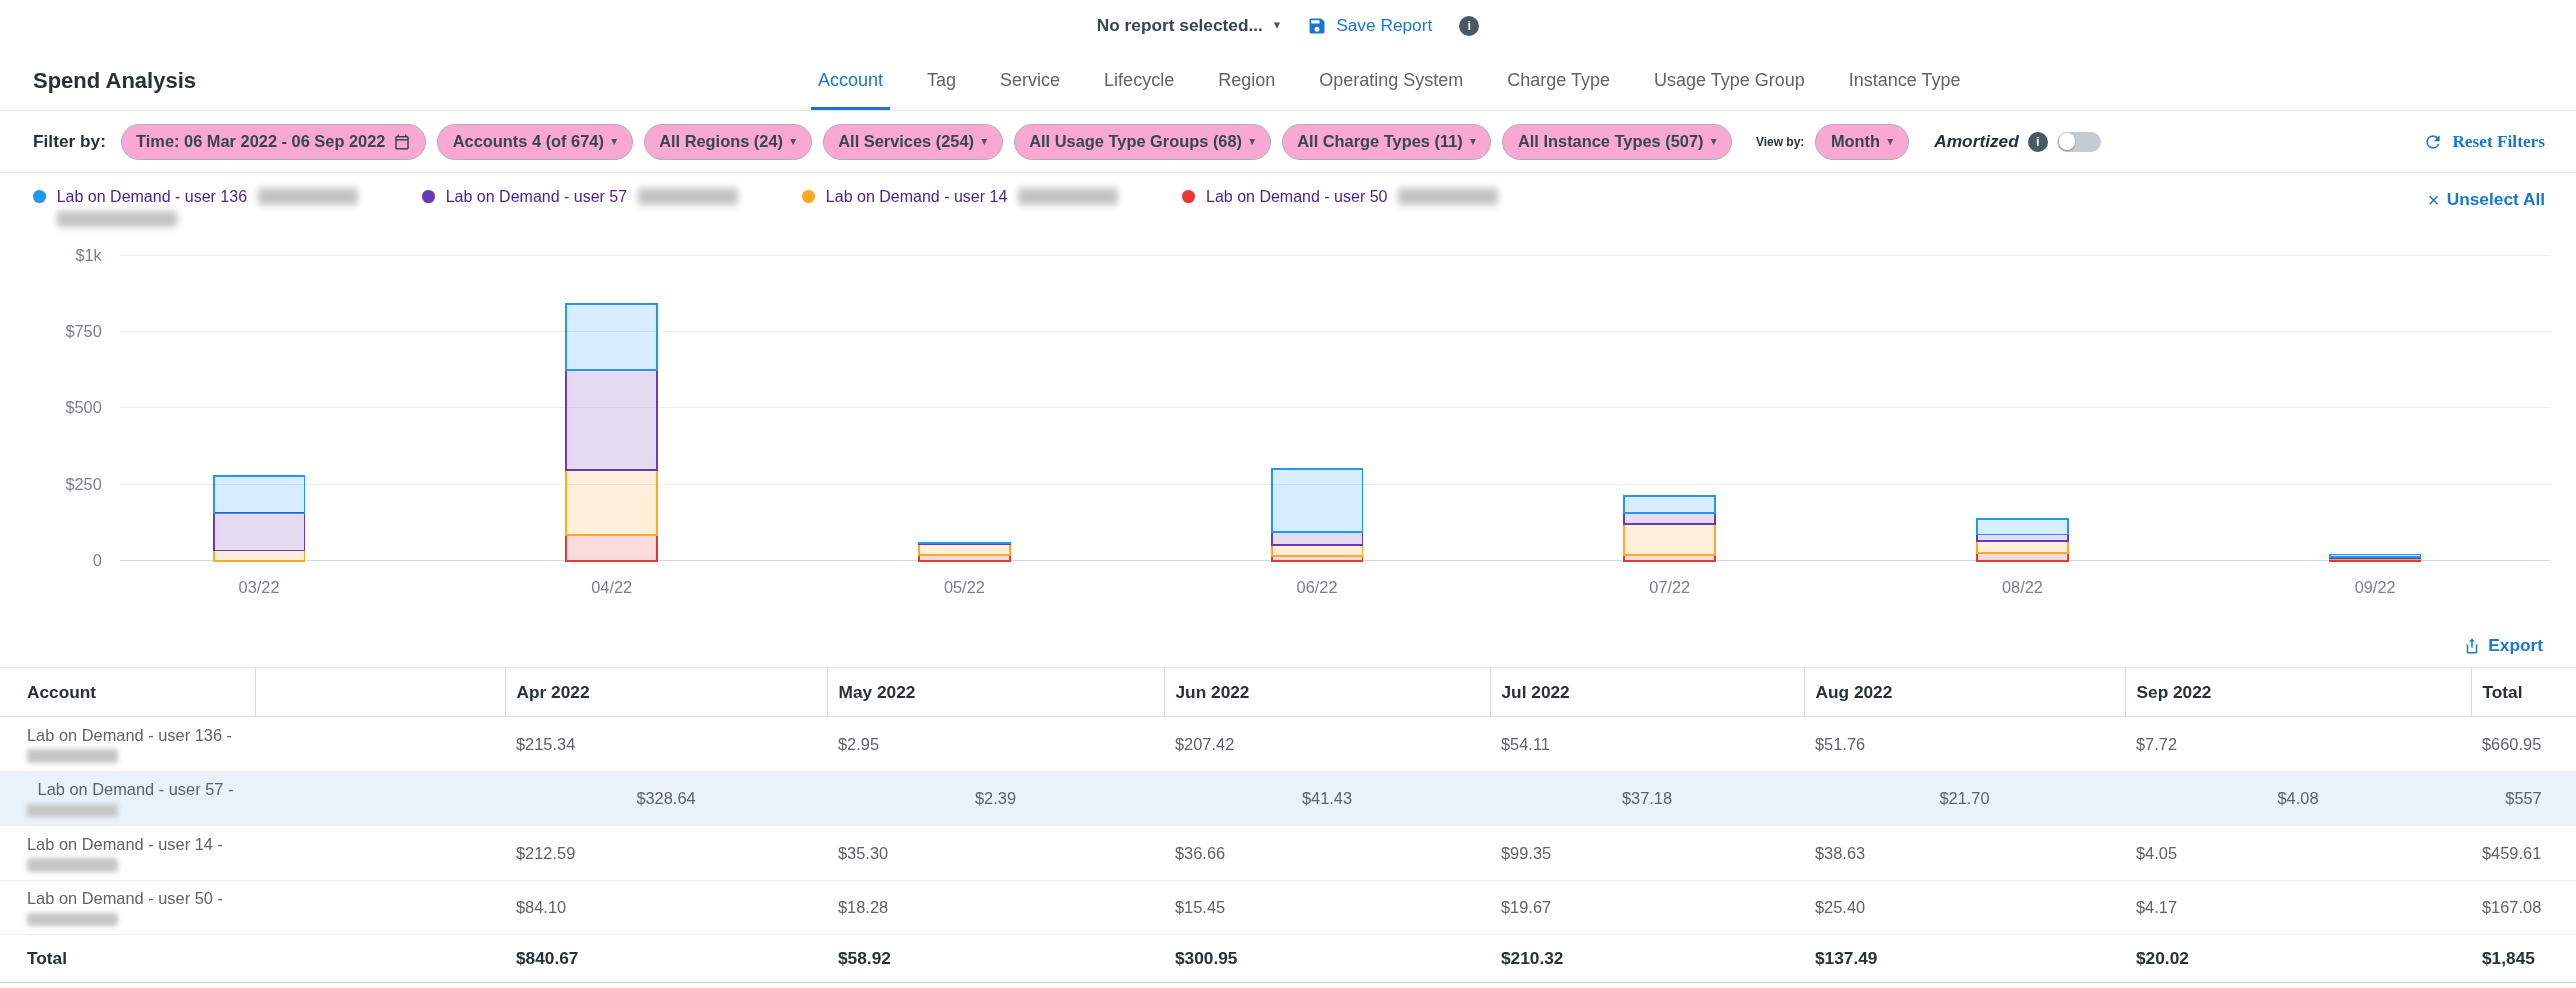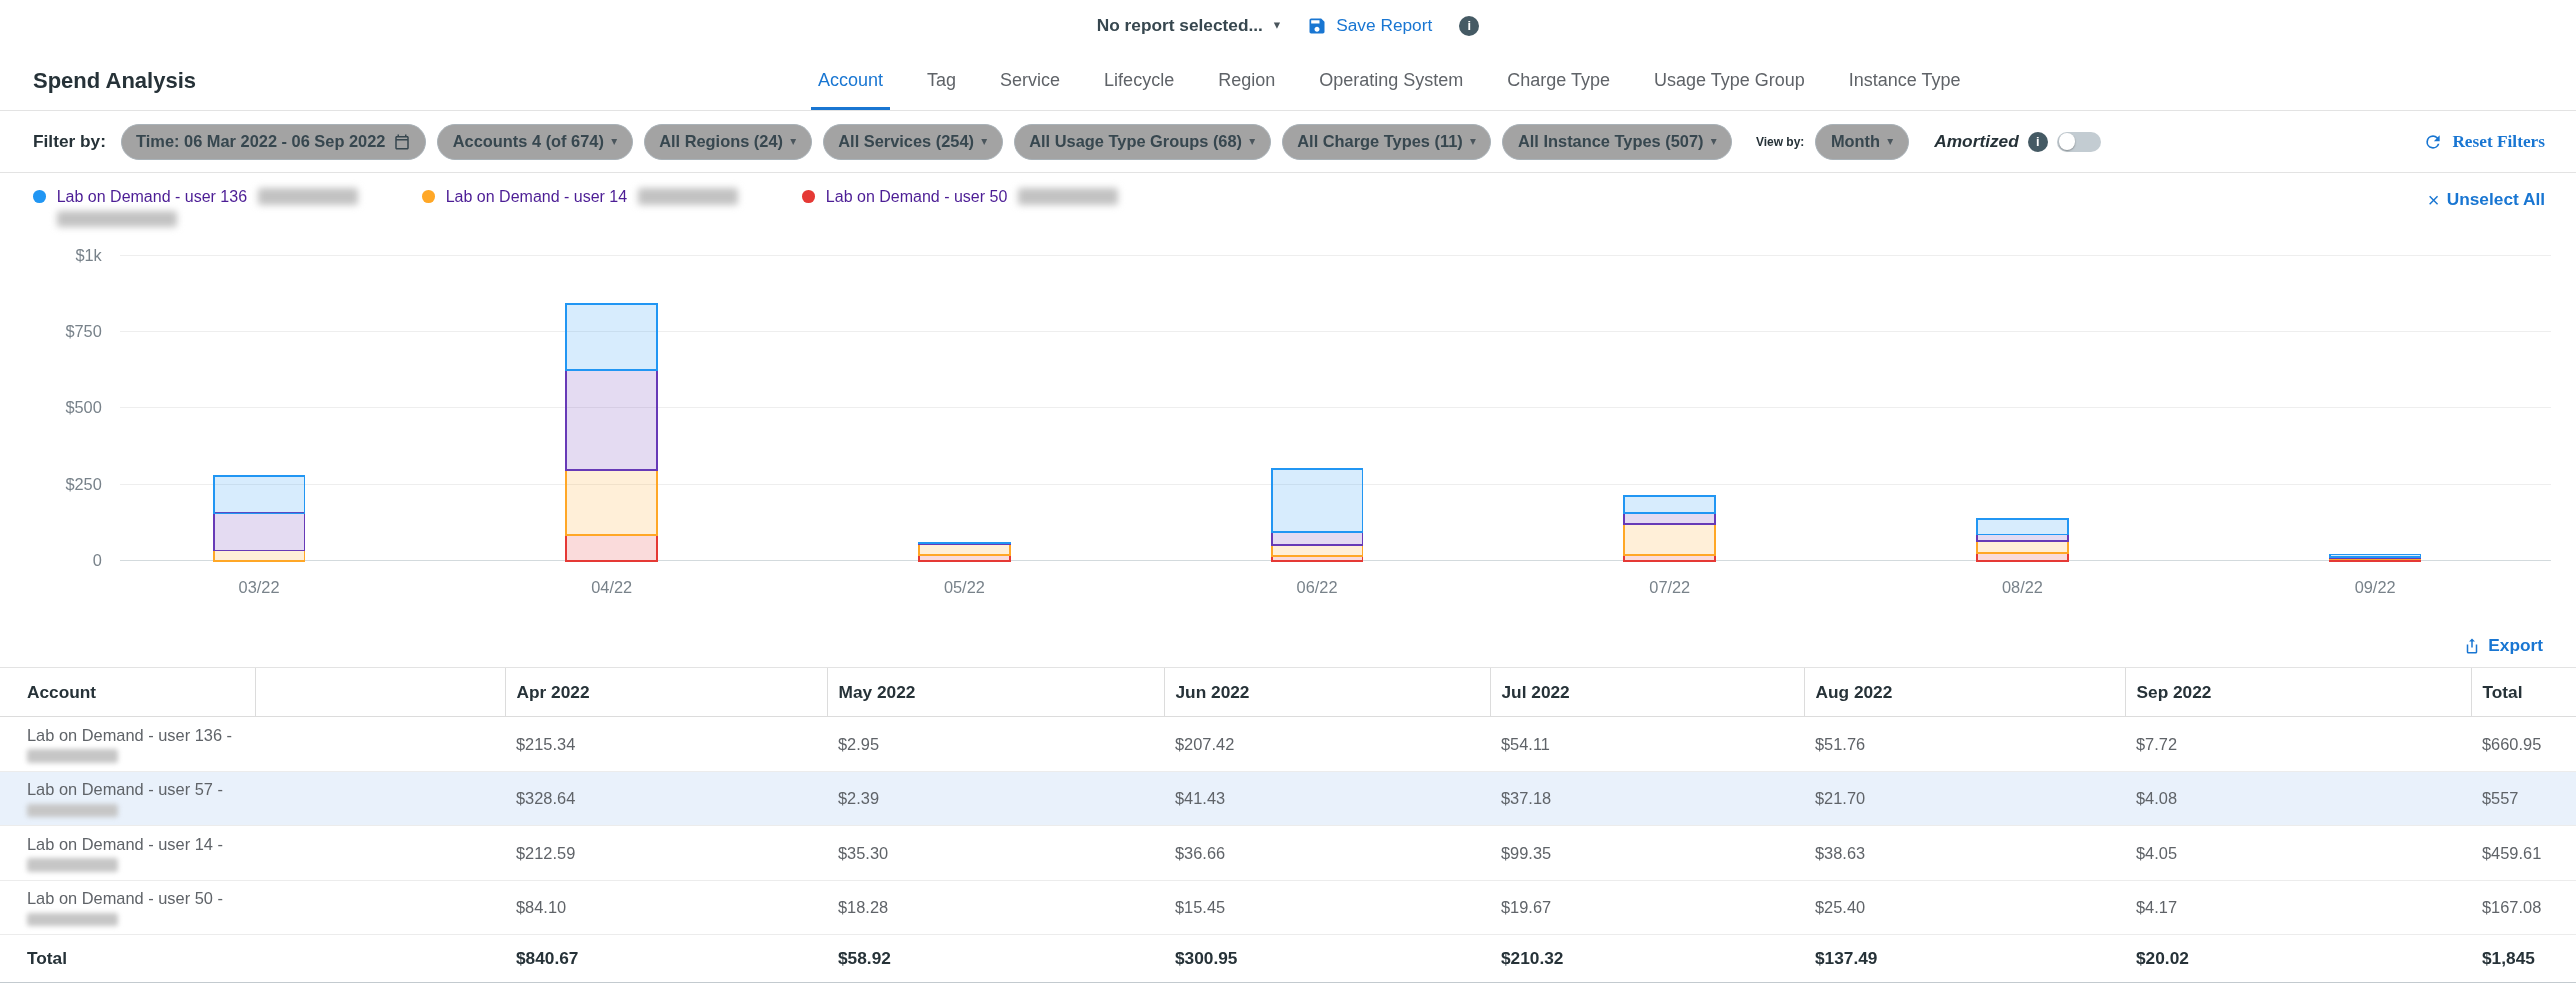--- a/index.html
+++ b/index.html
@@ -22,21 +22,21 @@
   .page-title { font-size:22px; font-weight:700; color:#263238; }
   .tabs { position:absolute; left:818px; top:0; bottom:0; display:flex; align-items:stretch; gap:44px; }
   .tab { display:flex; align-items:center; font-size:18px; color:#5f6368; cursor:pointer; position:relative; white-space:nowrap; }
   .tab.active { color:#1976d2; }
   .tab.active::after { content:""; position:absolute; left:-7.3px; right:-7.3px; bottom:0; height:2.7px; background:#1976d2; }
 
   
   .filter-row { height:62px; border-bottom:0.9px solid #e3e3e3; display:flex; align-items:center; padding:0 31px 0 33px; gap:11px; white-space:nowrap; }
   .filter-label { font-size:17.3px; font-weight:700; color:#263238; margin-right:3.6px; }
   .pills { display:flex; align-items:center; gap:11px; }
-  .pill { height:36px; border:0.9px solid #a9b2b8; border-radius:18px; background:#a3a3a3; display:inline-flex; align-items:center; gap:7.3px;
+  .pill { height:36px; border:0.9px solid #a9b2b8; border-radius:18px; background:#f9a8d4; display:inline-flex; align-items:center; gap:7.3px;
     padding:0 14.5px; font-size:16.4px; font-weight:700; color:#37474f; cursor:pointer; white-space:nowrap; }
   .pill .caret { font-size:11.8px; }
   .pill-icon { display:inline-flex; align-items:center; }
   .viewby-label { font-size:12px; font-weight:700; color:#263238; margin-left:12.7px; }
   .amortized { display:flex; align-items:center; gap:9px; margin-left:14.5px; }
   .amortized-label { font-size:17.3px; font-weight:700; color:#263238;font-style:italic; }
   .toggle { width:44px; height:20px; border-radius:11px; background:#c3ccd2; position:relative; cursor:pointer; flex:none; }
   .toggle .knob { position:absolute; left:1.8px; top:1.8px; width:16.4px; height:16.4px; border-radius:50%; background:#fff; box-shadow:0 0.9px 1.8px rgba(0,0,0,.35); }
   .reset-filters { margin-left:auto; display:flex; align-items:center; gap:9px; color:#1976d2; font-size:17.3px; font-weight:700; cursor:pointer;font-family:Liberation Serif, serif; }
 
@@ -63,21 +63,21 @@
   
   table { width:2576px; border-collapse:collapse; table-layout:fixed; }
   thead th { text-align:left; font-size:17.3px; font-weight:700; color:#263238; padding:13.6px 11px;
     border-top:0.9px solid #e3e3e3; border-bottom:0.9px solid #dcdcdc; white-space:nowrap; overflow:hidden; }
   thead th + th { border-left:0.9px solid #dcdcdc; }
   thead th:first-child { padding-left:27px; }
   tbody td { font-size:16.4px; color:#5f6368; padding:8.2px 11px; border-bottom:0.9px solid #ececec; vertical-align:middle; white-space:nowrap; overflow:hidden; }
   tbody td.account-cell { padding-left:27px; }
   .account-name { font-size:16.4px; color:#5f6368; }
   .cell-redact { width:91px; height:13.6px; border-radius:2.7px; background:#c6c6c6; filter:blur(2.7px); margin-top:4.5px; }
-  tr.highlight { background:#e9f1fb; }
+  tr.highlight { background:#e9f1fb;text-align:center; }
   tfoot td { font-size:17.3px; font-weight:700; color:#263238; padding:12.7px 11px;
     border-top:1.8px solid #78828a; border-bottom:0.9px solid #c3cacf; white-space:nowrap; }
   tfoot td:first-child { padding-left:27px; }
 </style>
 </head>
 <body>
 
 <div class="top-bar">
   <div class="report-selector">
     <span>No report selected...</span>
@@ -169,20 +169,27 @@
 
 <div class="legend-row">
   <div style="display:flex;gap:64px;">
       <div class="legend-item">
         <div class="legend-main">
           <span class="legend-dot" style="background: rgb(33, 150, 243);"></span>
           <span class="legend-label">Lab on Demand - user 136</span>
           <span class="redact"></span>
         </div>
         <span class="redact second"></span>
+      </div>
+      <div class="legend-item">
+        <div class="legend-main">
+          <span class="legend-dot" style="background: rgb(103, 58, 183);"></span>
+          <span class="legend-label">Lab on Demand - user 57</span>
+          <span class="redact"></span>
+        </div>
       </div>
       <div class="legend-item">
         <div class="legend-main">
           <span class="legend-dot" style="background: rgb(255, 167, 38);"></span>
           <span class="legend-label">Lab on Demand - user 14</span>
           <span class="redact"></span>
         </div>
       </div>
       <div class="legend-item">
         <div class="legend-main">

